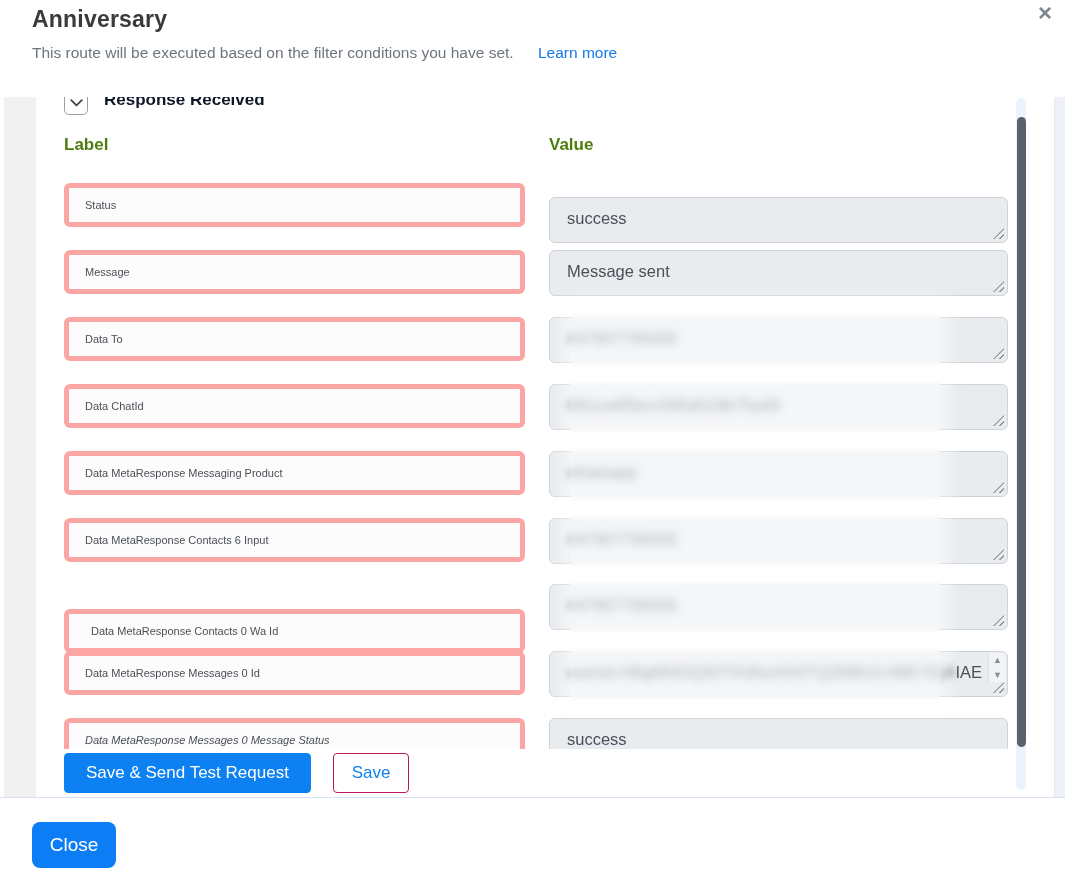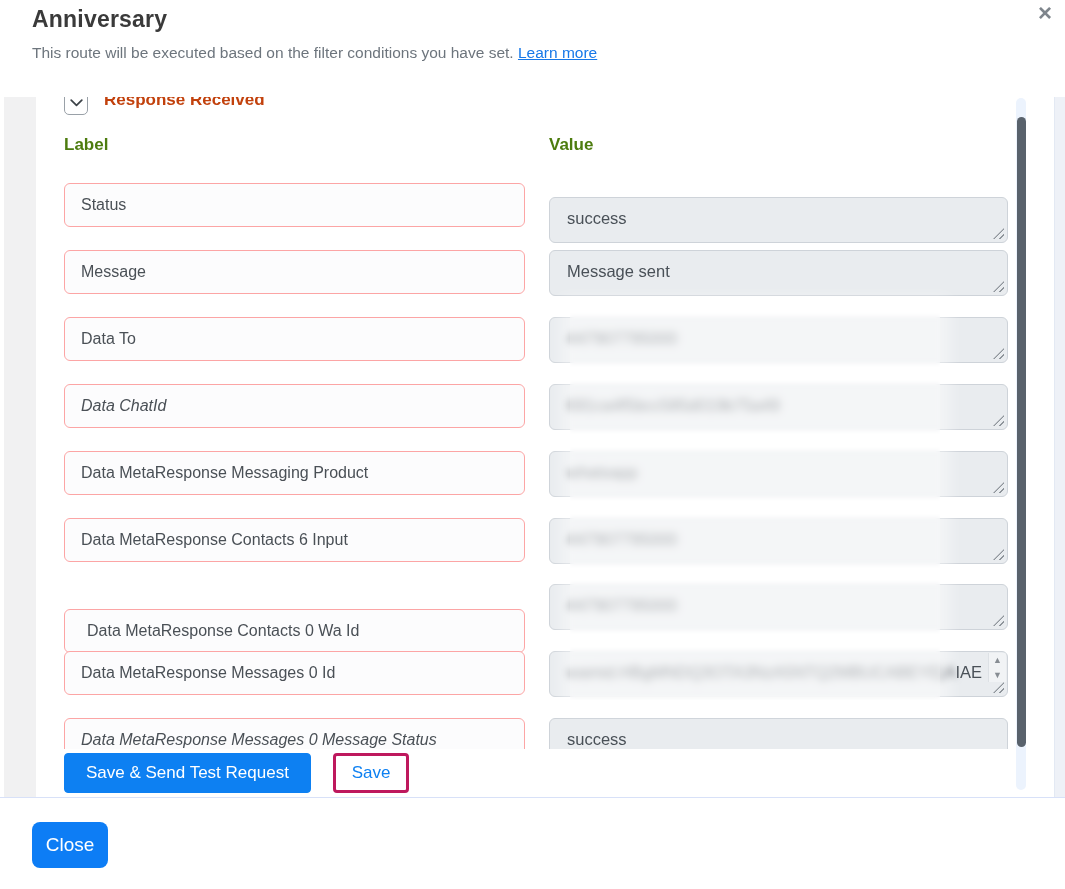--- a/index.html
+++ b/index.html
@@ -4,72 +4,72 @@
 <style>
   * { margin:0; padding:0; box-sizing:border-box; }
   html,body { width:1065px; height:889px; background:#ffffff;
     font-family:"Liberation Sans", sans-serif; overflow:hidden; }
   #app { position:relative; width:1065px; height:889px; background:#fff;border-radius:6px; }
 
   
   .hdr { position:absolute; top:0; left:0; width:1065px; height:97px; background:#fff; }
   .hdr-title { position:absolute; left:32px; top:6px; font-size:23px; font-weight:700; color:#3a3a3a; letter-spacing:.2px; }
   .hdr-sub { position:absolute; left:32px; top:44px; font-size:15.5px; color:#6d757d; }
-  .hdr-sub a { color:#1778e8; text-decoration:underline; cursor:pointer; }
+  .hdr-sub a { color:#1778e8; cursor:pointer;margin-left:20px; }
   .hdr-close { position:absolute; right:6px; top:0px; width:28px; height:28px;
     font-size:24px; font-weight:700; color:#7e858c; line-height:26px; text-align:center; cursor:pointer; }
   .hline { position:absolute; left:0; width:1065px; height:1px; background:#d8e1f8; }
 
   
   .content { position:absolute; top:97px; left:0; width:1065px; height:700px; overflow:hidden; background:#fff; }
   .left-strip { position:absolute; left:4px; top:0; width:32px; height:700px; background:#f1f1f2; }
   .right-strip { position:absolute; left:1054px; top:0; width:11px; height:700px; background:#eef1f7; border-left:1px solid #e3e9f3; }
 
   
   .sb-track { position:absolute; left:1016px; top:1px; width:10px; height:692px; background:#ecf3fd; border-radius:5px; }
   .sb-thumb { position:absolute; left:1017px; top:20px; width:9px; height:630px; background:#59626c; border-radius:5px; }
 
   
   .rows-vp { position:absolute; left:0; top:0; width:1016px; height:652px; overflow:hidden; }
 
   .collapse-box { position:absolute; left:64px; top:-6px; width:24px; height:24px;
     border:1px solid #9aa1a8; border-radius:5px; background:#fff; display:flex; align-items:center; justify-content:center; cursor:pointer; }
-  .collapse-label { position:absolute; left:104px; top:-7px; font-size:17px; font-weight:700; color:#c2410c; }
+  .collapse-label { position:absolute; left:104px; top:-7px; font-size:17px; font-weight:700; color:#0f172a; }
 
   .col-hdr { position:absolute; top:38px; font-size:17px; font-weight:700; color:#4d7c0f; }
   .col-hdr.label { left:64px; }
   .col-hdr.value { left:549px; }
 
   .lab-box { position:absolute; left:64px; width:461px; height:44px; background:#fcfcfd;
-    border:1px solid #fca5a5; border-radius:6px; font-size:16px; color:#4a5056;
+    border:5px solid #fca5a5; border-radius:6px; font-size:11px; color:#4a5056;
     display:flex; align-items:center; padding:0 16px; cursor:text; }
   .val-box { position:absolute; left:549px; width:459px; height:46px; background:#e9ecef;
     border:1px solid #ced3d9; border-radius:6px; font-size:16.5px; color:#495057;
     padding:11px 20px 0 17px; cursor:text; white-space:nowrap; overflow:hidden; }
   .blur-txt { filter:blur(3.5px); color:#4e545b; }
   .resizer { position:absolute; right:3px; bottom:3px; width:11px; height:11px;
     clip-path:polygon(100% 0, 100% 100%, 0 100%);
     background:repeating-linear-gradient(135deg, transparent 0 3px, #8f959b 3px 4.5px, transparent 4.5px 7px, #8f959b 7px 8.5px, transparent 8.5px); }
   .ta-scroll { position:absolute; right:1px; top:1px; width:18px; height:29px; background:#f1f3f5;
     border-left:1px solid #dde1e5; display:flex; flex-direction:column; align-items:center; justify-content:space-between; padding:2px 0; }
   .ta-scroll span { font-size:9px; color:#878d93; line-height:10px; cursor:pointer; }
 
   .fog { position:absolute; left:570px; top:211px; width:370px; height:392px;
     background:rgba(255,255,255,0.52); backdrop-filter:blur(2.5px); pointer-events:none;
     box-shadow:0 0 14px 10px rgba(255,255,255,0.45); }
 
   
   .btn { position:absolute; top:656px; height:40px; border-radius:4px; font-size:17px;
     display:flex; align-items:center; justify-content:center; cursor:pointer; font-family:Liberation Sans, sans-serif; }
   .btn-primary { left:64px; padding:0 21px; background:#0d80f2; color:#fff; border:1px solid #0d80f2; }
-  .btn-outline { left:333px; width:76px; background:#fff; color:#0d80f2; border:3px solid #be185d; }
+  .btn-outline { left:333px; width:76px; background:#fff; color:#0d80f2; border:1px solid #be185d; }
 
   
   .footer { position:absolute; top:798px; left:0; width:1065px; height:91px; background:#fff; }
-  .btn-close { position:absolute; left:32px; top:24px; width:76px; height:46px; background:#0d7df5;
+  .btn-close { position:absolute; left:32px; top:24px; width:84px; height:46px; background:#0d7df5;
     color:#fff; border:none; border-radius:8px; font-size:19px; cursor:pointer; font-family:inherit; }
 </style>
 </head>
 <body>
 
 <div id="app">
 
   <div class="hdr">
     <div class="hdr-title">Anniversary</div>
     <div class="hdr-sub">
@@ -94,21 +94,21 @@
       <div class="col-hdr label">Label</div>
       <div class="col-hdr value">Value</div>
 
       <div id="rows">
           <div class="lab-box" style="top: 86px;">Status</div>
           <div class="val-box" style="top: 100px;"><span>success</span><div class="resizer"></div></div>
           <div class="lab-box" style="top: 153px;">Message</div>
           <div class="val-box" style="top: 153px;"><span>Message sent</span><div class="resizer"></div></div>
           <div class="lab-box" style="top: 220px;">Data To</div>
           <div class="val-box" style="top: 220px;"><span class="blur-txt">447907795000</span><div class="resizer"></div></div>
-          <div class="lab-box" style="top: 287px; font-style: italic;">Data ChatId</div>
+          <div class="lab-box" style="top: 287px;">Data ChatId</div>
           <div class="val-box" style="top: 287px;"><span class="blur-txt">691ca4f5bcc585d019b75a49</span><div class="resizer"></div></div>
           <div class="lab-box" style="top: 354px;">Data MetaResponse Messaging Product</div>
           <div class="val-box" style="top: 354px;"><span class="blur-txt">whatsapp</span><div class="resizer"></div></div>
           <div class="lab-box" style="top: 421px;">Data MetaResponse Contacts 6 Input</div>
           <div class="val-box" style="top: 421px;"><span class="blur-txt">447907795000</span><div class="resizer"></div></div>
           <div class="lab-box" style="top: 512px; padding-left: 22px;">Data MetaResponse Contacts 0 Wa Id</div>
           <div class="val-box" style="top: 487px;"><span class="blur-txt">447907795000</span><div class="resizer"></div></div>
           <div class="lab-box" style="top: 554px;">Data MetaResponse Messages 0 Id</div>
           <div class="val-box" style="top: 554px;"><span class="blur-txt">wamid.HBgMNDQ3OTA3NzA5NTQ2MBUCABEYEjA</span><span>IAE</span><div class="ta-scroll">
               <span>▲</span>

